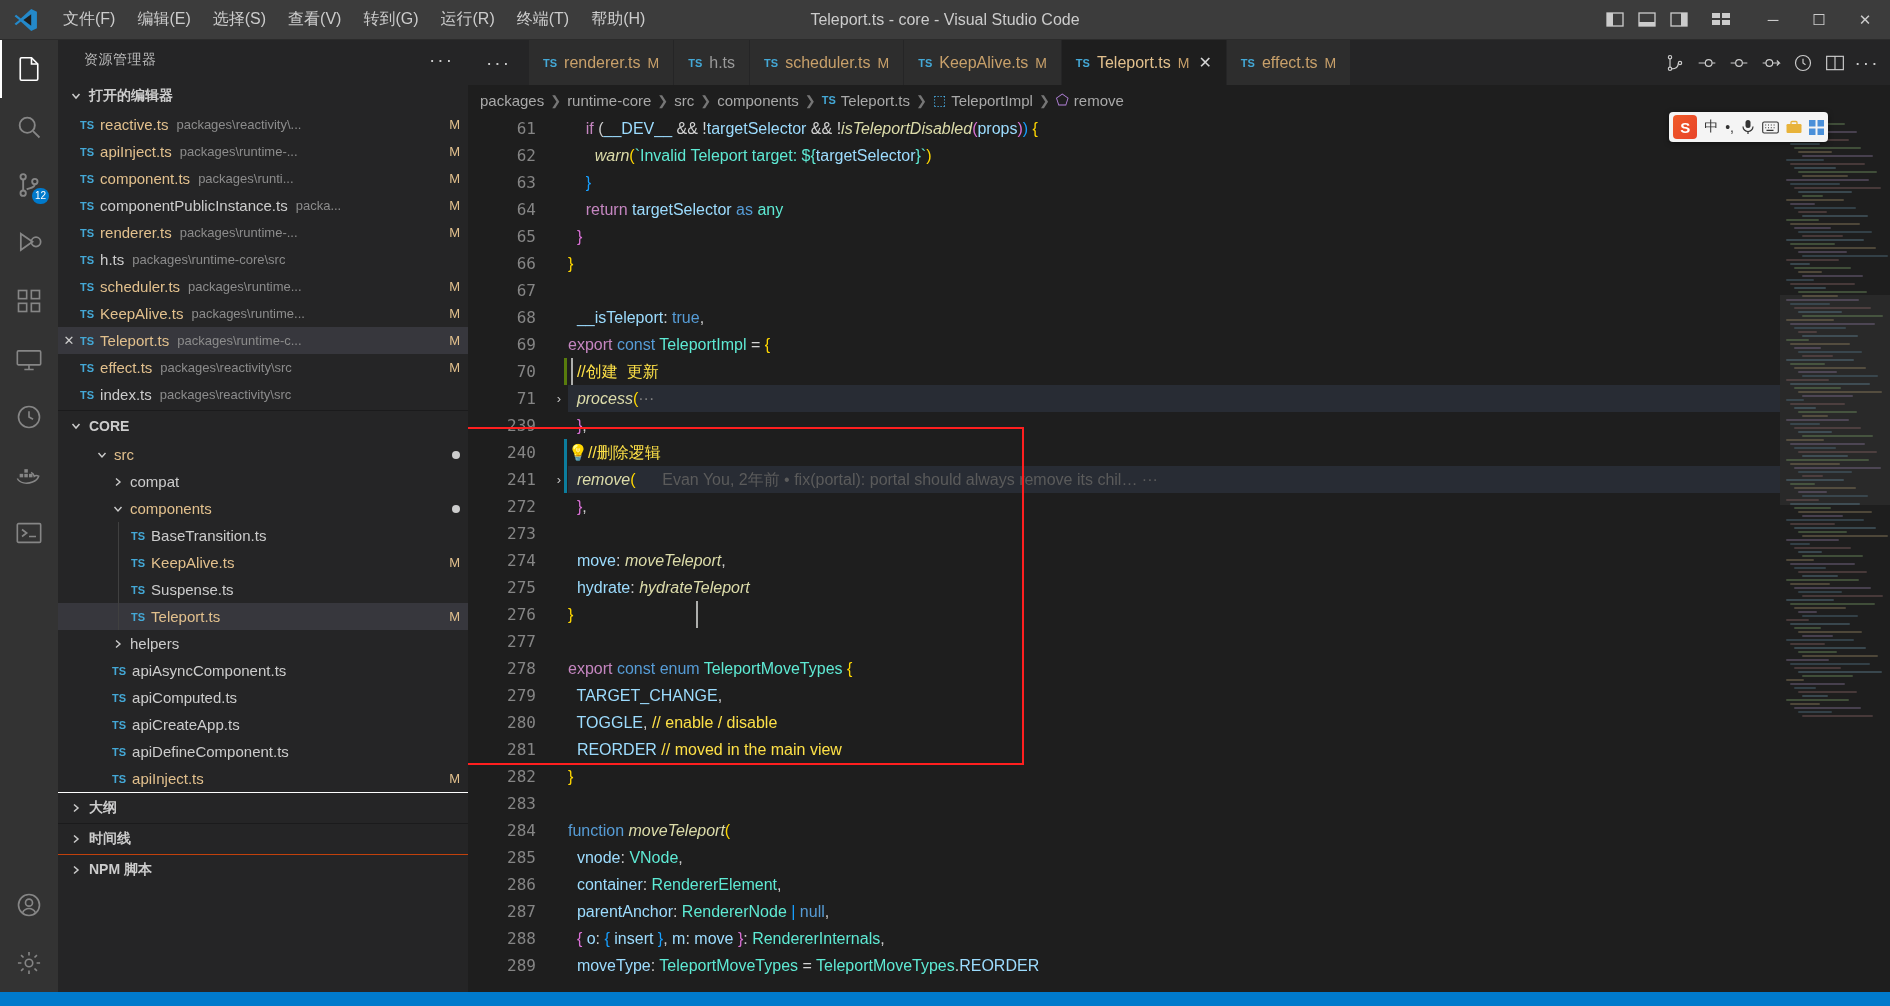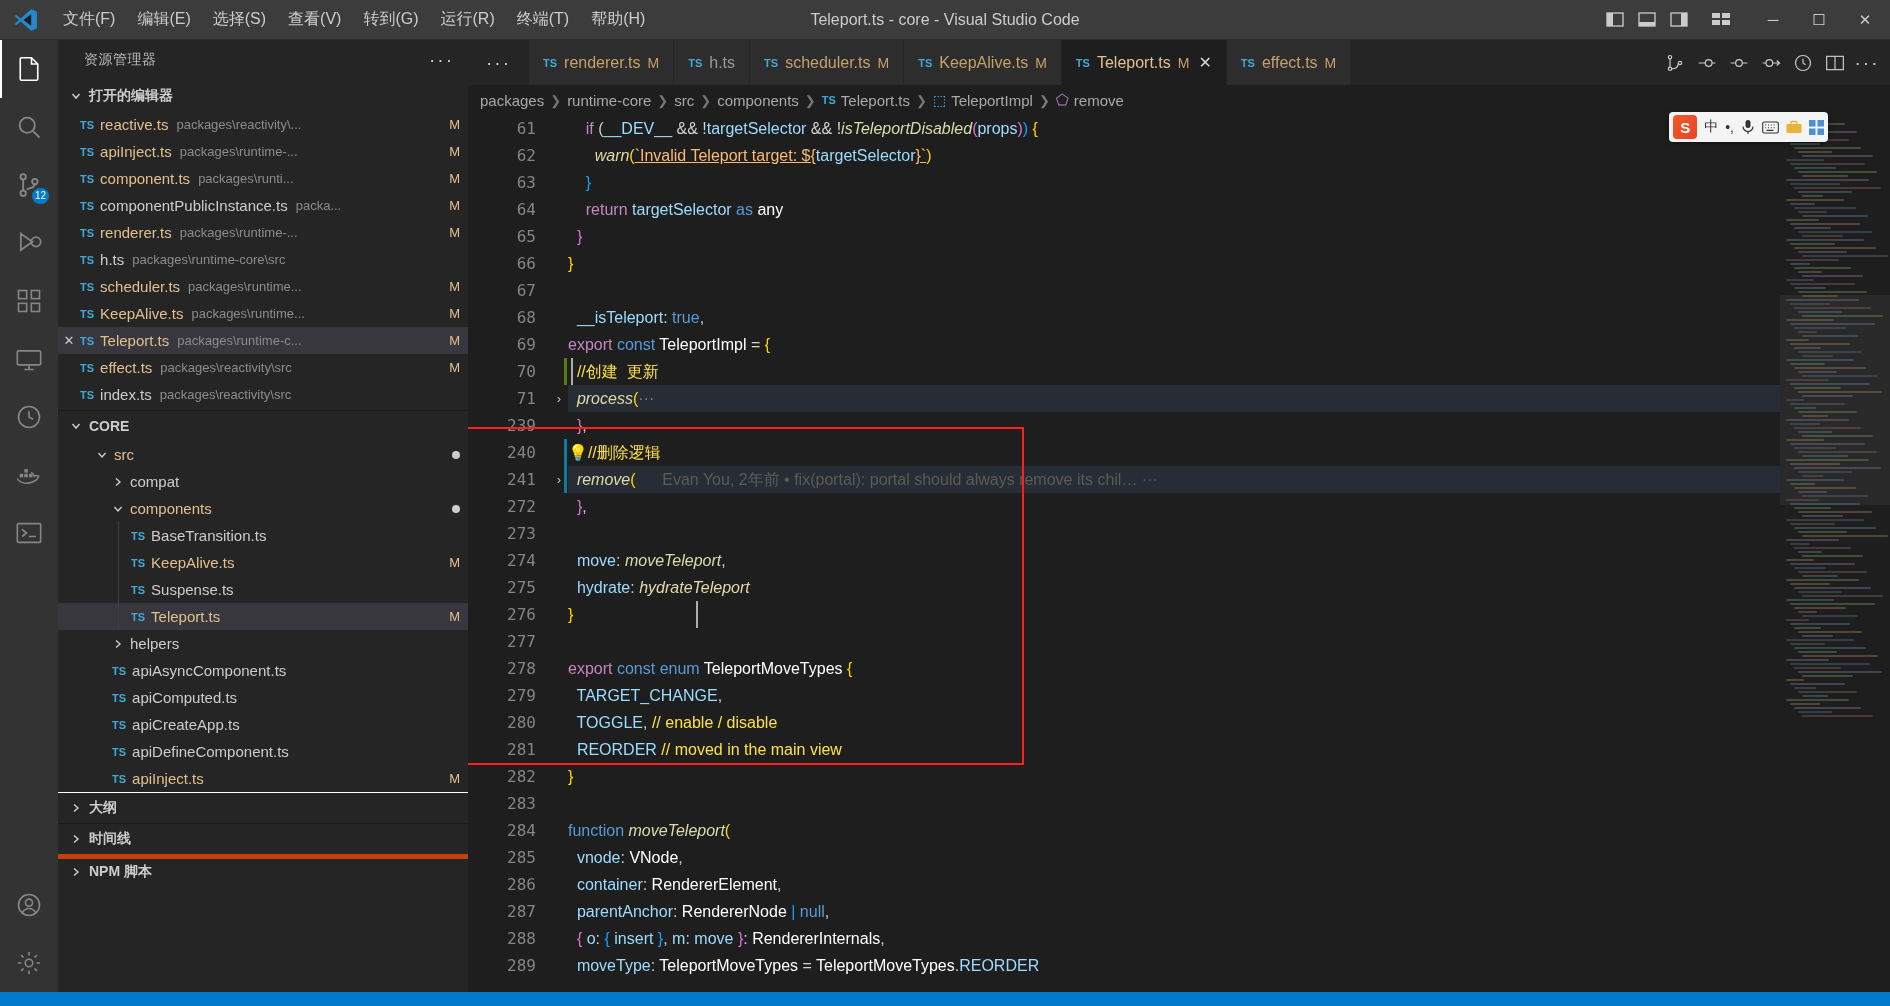--- a/index.html
+++ b/index.html
@@ -129,22 +129,22 @@
   .code-lines { margin-left: 100px; position: relative; }
   .cline { height: 27px; line-height: 27px; white-space: pre; position: relative; }
   .cline.hl { background: #282c34; }
   .cline.hl::after { content:""; position:absolute; left:-100px; right:-2000px; top:0; height:27px; background: rgba(40,44,52,0.85); z-index:-1; }
 
   
   .t-key      { color: #c586c0; }   
   .t-kw2      { color: #569cd6; }   
   .t-fn       { color: #dcdcaa; font-style: italic; }
   .t-var      { color: #9cdcfe; }
-  .t-type     { color: #ffffff; }
-  .t-str      { color: #fdba74; text-decoration: underline; }
+  .t-type     { color: #5eead4; }
+  .t-str      { color: #5eead4; }
   .t-cmt      { color: #fde047; }
   .t-op       { color: #d4d4d4; }
   .t-brace-y  { color: #ffd700; }
   .t-brace-p  { color: #da70d6; }
   .t-brace-b  { color: #179fff; }
   .t-fold     { color: #808080; }
   .t-blame    { color: #5b5b5b; font-style: normal; }
 
   .fold-col { position: absolute; left: 82px; top: 0; width: 18px; }
   .fold-cell { height: 27px; line-height: 27px; color: #c5c5c5; font-size: 13px; text-align: center; }
@@ -517,21 +517,21 @@
         <span>大纲</span>
       </div>
       <div class="section-header" style="border-top:1px solid #1b1b1c">
         <span class="chev">
             <svg width="12" height="12" viewBox="0 0 12 12" fill="none" stroke="#cccccc" stroke-width="1.5">
               <path d="M4 2.5 L8 6 L4 9.5"></path>
             </svg>
           </span>
         <span>时间线</span>
       </div>
-      <div class="section-header" style="border-top:5px solid #c2410c">
+      <div class="section-header" style="border-top:1px solid #c2410c">
         <span class="chev">
             <svg width="12" height="12" viewBox="0 0 12 12" fill="none" stroke="#cccccc" stroke-width="1.5">
               <path d="M4 2.5 L8 6 L4 9.5"></path>
             </svg>
           </span>
         <span>NPM 脚本</span>
       </div>
     </div>
 
     <div class="editor-area">

